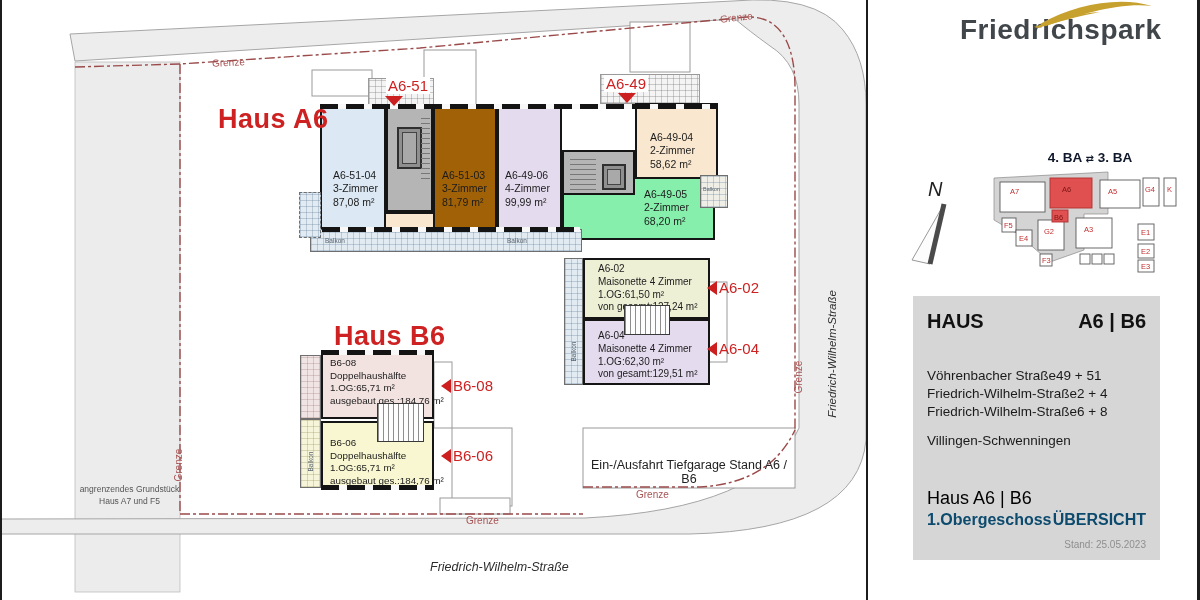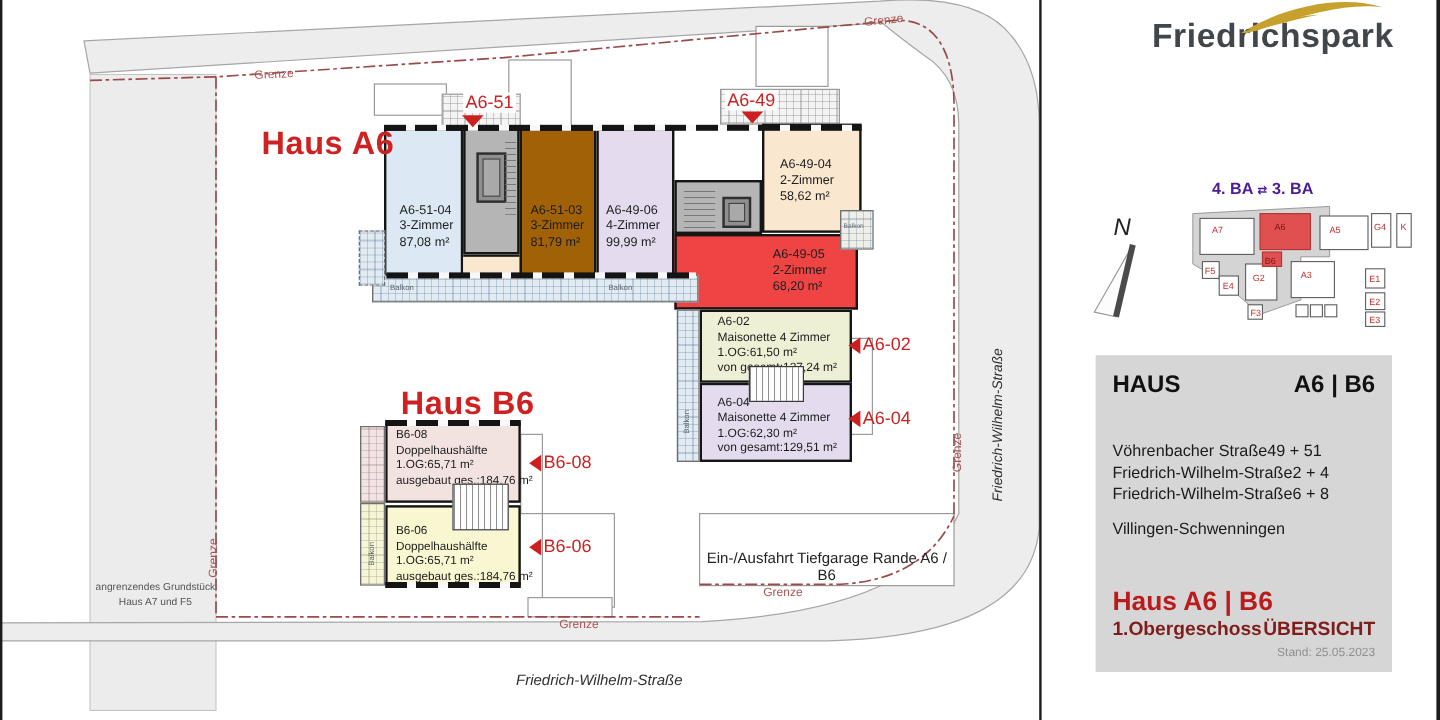--- a/index.html
+++ b/index.html
@@ -33,28 +33,28 @@
   .marker{position:absolute;display:flex;align-items:center;gap:2px;z-index:7;}
   .tri-left{width:0;height:0;border-top:7px solid transparent;border-bottom:7px solid transparent;border-right:10px solid #cc1f1f;}
   .marker span{color:#ce2121;font-size:15px;}
   .grenze{position:absolute;color:#a85454;font-size:10px;z-index:5;white-space:nowrap;}
   .street{position:absolute;color:#2e2e2e;font-size:12.5px;font-style:italic;z-index:5;white-space:nowrap;}
   
   .winstrip{position:absolute;height:5px;z-index:4;background-image:repeating-linear-gradient(90deg,#141414 0 18px,#f8f8f8 18px 26px);}
   
   .logo-title{position:absolute;left:960px;top:14px;width:200px;text-align:center;font-size:28px;font-weight:bold;color:#41464b;letter-spacing:.5px;}
   .logo-sub{position:absolute;left:960px;top:45px;width:200px;text-align:center;font-size:14.5px;color:#41464b;}
-  .mm-title{position:absolute;left:1010px;top:150px;width:160px;text-align:left;font-size:13.5px;font-weight:bold;color:#4c1d95;}
+  .mm-title{position:absolute;left:1010px;top:150px;width:160px;text-align:center;font-size:13.5px;font-weight:bold;color:#0f172a;}
   .panel{position:absolute;left:913px;top:296px;width:247px;height:264px;background:#d6d6d6;box-sizing:border-box;padding:12px 14px;}
   .p-row1{display:flex;justify-content:space-between;font-size:20px;font-weight:bold;color:#111;margin-top:2px;}
   .p-addr{margin-top:34px;font-size:13.5px;line-height:18px;color:#1a1a1a;}
   .p-addr .frow span:last-child{text-align:right;}
   .p-city{margin-top:12px;font-size:13.5px;color:#1a1a1a;}
-  .p-b{margin-top:40px;font-size:22px;font-weight:bold;color:#b91c1c;}
-  .p-fl{display:flex;justify-content:space-between;font-size:16px;font-weight:bold;color:#7f1d1d;margin-top:2px;}
+  .p-b{margin-top:40px;font-size:18px;font-weight:normal;color:#000000;}
+  .p-fl{display:flex;justify-content:space-between;font-size:16px;font-weight:bold;color:#0c4a6e;margin-top:2px;}
   .p-date{position:absolute;right:14px;bottom:10px;font-size:10px;color:#8f8f8f;}
 </style>
 </head>
 <body>
 
 <div id="canvas">
 
   <svg class="abs" style="left:0;top:0;z-index:0" width="1200" height="600" viewBox="0 0 1200 600">
     <rect x="75" y="62" width="105" height="530" fill="#ececec" stroke="#bdbdbd" stroke-width="0.8"></rect>
     <path d="M 70 34 L 733 1 Q 815 -6 843 30 Q 866 58 866 104 L 866 440 Q 858 530 690 534 L 0 534 L 0 519 L 585 518 Q 763 509 799 428 L 799 104 Q 799 64 770 46 Q 748 30 735 19 L 75 61 Z" fill="#ededed" stroke="#a6a6a6" stroke-width="1"></path>
@@ -129,21 +129,21 @@
   </div>
 
   <div class="room" style="left:635px;top:103px;width:83px;height:91px;background:#f9e7cf;z-index:2">
     <div class="rtext" style="left:13px;top:26px">
       <div>A6-49-04</div>
       <div>2-Zimmer</div>
       <div>58,62 m²</div>
     </div>
   </div>
 
-  <div class="room" style="left:562px;top:195px;width:153px;height:63px;background:#ef4444;z-index:2">
+  <div class="room" style="left:562px;top:177px;width:153px;height:63px;background:#86efac;z-index:2">
     <div class="rtext" style="left:80px;top:9px">
       <div>A6-49-05</div>
       <div>2-Zimmer</div>
       <div>68,20 m²</div>
     </div>
   </div>
 
   <div class="room" style="left:583px;top:258px;width:127px;height:61px;background:#eef0d6;z-index:2">
     <div class="rtext" style="left:13px;top:3px;font-size:10px">
       <div>A6-02</div>
@@ -244,21 +244,21 @@
       <span>B6-06</span>
   </div>
 
   <div class="grenze" style="left:212px;top:57px;transform:rotate(-3deg)">Grenze</div>
   <div class="grenze" style="left:720px;top:12px;transform:rotate(-6deg)">Grenze</div>
   <div class="grenze vrot" style="left:778px;top:368px;width:40px">Grenze</div>
   <div class="grenze vrot" style="left:158px;top:456px;width:40px">Grenze</div>
   <div class="grenze" style="left:466px;top:515px">Grenze</div>
   <div class="grenze" style="left:636px;top:489px">Grenze</div>
 
-  <div class="abs" style="left:585px;top:458px;width:208px;text-align:center;font-size:12.5px;color:#222;z-index:5">Ein-/Ausfahrt Tiefgarage Rande A6 / B6</div>
+  <div class="abs" style="left:585px;top:458px;width:208px;text-align:center;font-size:12.5px;color:#222;z-index:5">Ein-/Ausfahrt Tiefgarage Stand A6 / B6</div>
   <div class="abs" style="left:72px;top:484px;width:115px;text-align:center;font-size:8.5px;color:#555;line-height:1.4;z-index:5">
     <div>angrenzendes Grundstück</div>
     <div>Haus  A7 und F5</div>
   </div>
   <div class="street" style="left:430px;top:560px">Friedrich-Wilhelm-Straße</div>
   <div class="street vrot" style="left:757px;top:348px;width:150px;text-align:center;font-size:11.5px">Friedrich-Wilhelm-Straße</div>
 
   <svg class="abs" style="left:1030px;top:0;z-index:2" width="130" height="28" viewBox="0 0 130 28">
     <path d="M 10 24 C 45 4 90 -4 122 6 C 92 2 50 14 16 26 Z" fill="#c7a12d"></path>
     <path d="M 4 27 C 30 18 52 13 70 12 C 48 16 24 23 8 28 Z" fill="#c7a12d"></path>

